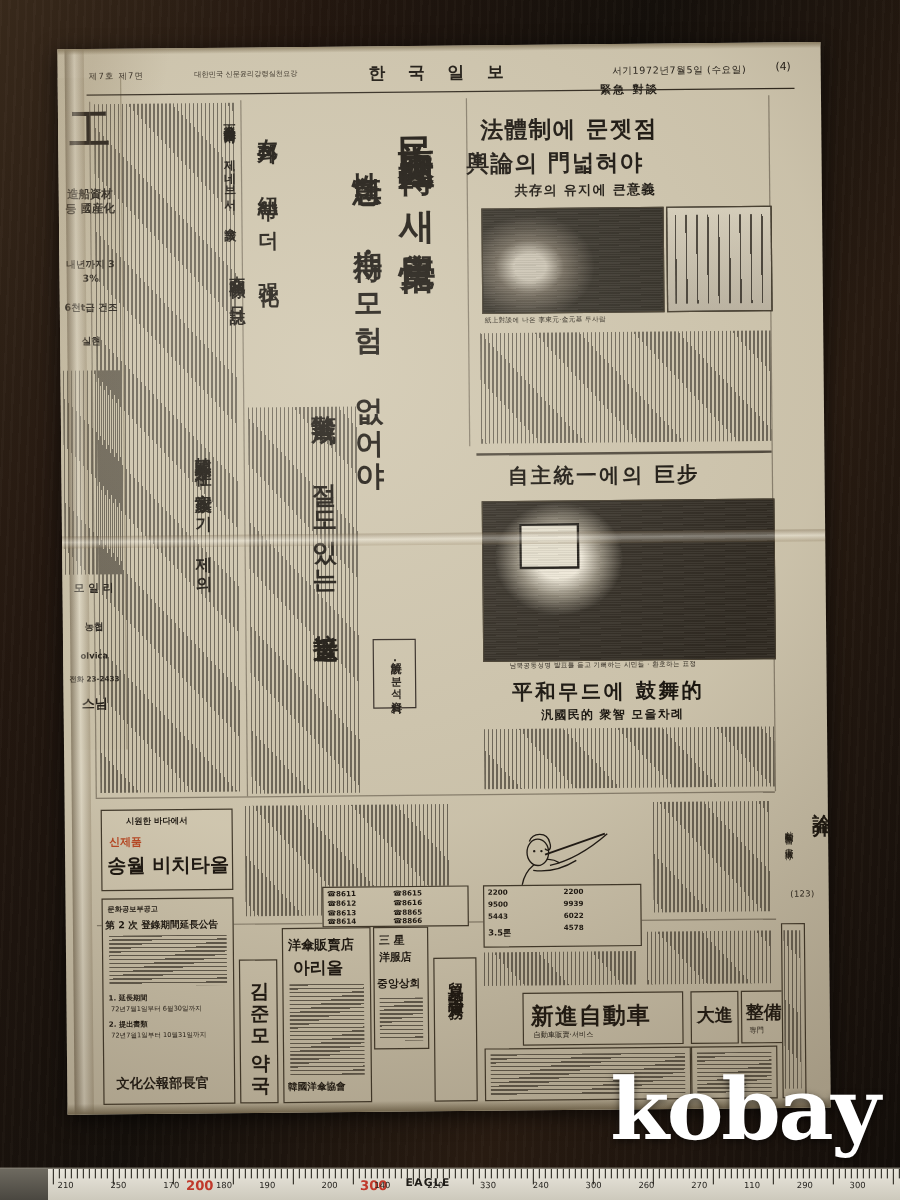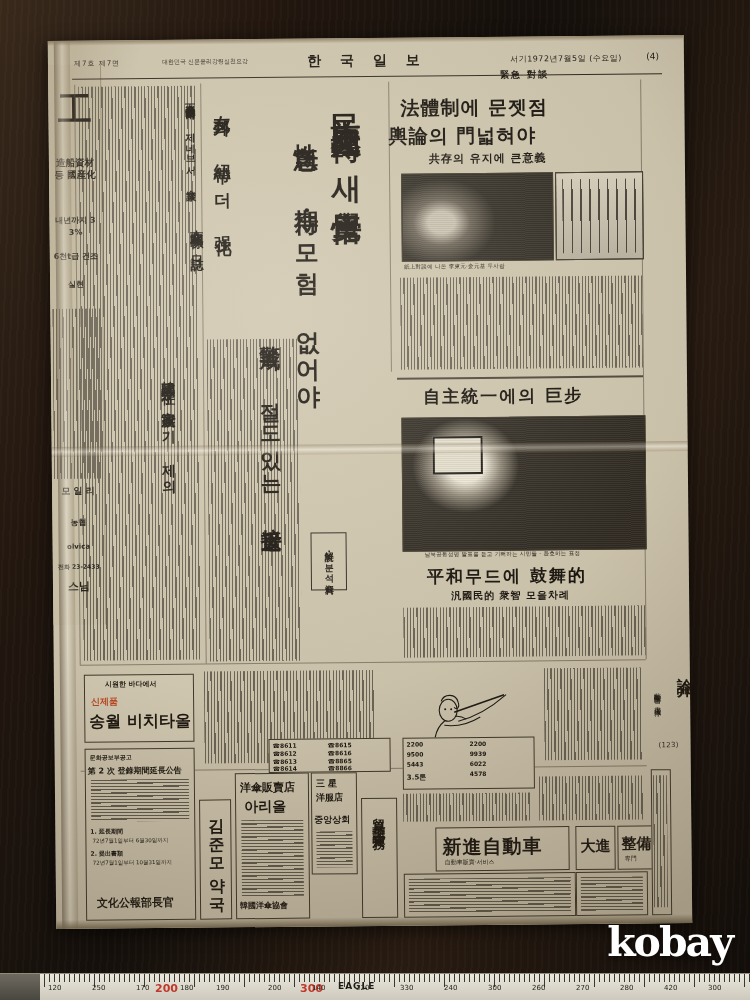--- a/index.html
+++ b/index.html
@@ -139,21 +139,21 @@
   .box{position:absolute;border:1px solid #3c3427;}
   .adtxt{position:absolute;color:#17120d;font-weight:bold;white-space:nowrap;}
 
   
   .illus{position:absolute;left:330px;top:640px;width:150px;height:90px;}
 
   
   .wm{
     position:absolute;right:18px;bottom:34px;
     font-family:"DejaVu Serif", serif;
-    font-weight:bold;font-size:41px;color:#fff;
+    font-weight:bold;font-size:71px;color:#fff;
     text-shadow:0 2px 6px rgba(0,0,0,.55);
     letter-spacing:-2px;z-index:60;
   }
 
   
   .ruler{
     position:absolute;left:0;bottom:0;width:750px;height:26px;
     background:linear-gradient(180deg,#e9e6dc,#cdc9bc);
     border-top:1px solid #8e8a7e;z-index:70;
     overflow:hidden;
@@ -516,30 +516,30 @@
       <div class="tick" style="left:704px"></div>
       <div class="tick" style="left:709px"></div>
       <div class="tick" style="left:714px"></div>
       <div class="tick" style="left:719px"></div>
       <div class="tick" style="left:724px"></div>
       <div class="tick" style="left:729px"></div>
       <div class="tick" style="left:734px"></div>
       <div class="tick" style="left:739px"></div>
       <div class="tick maj" style="left:744px"></div>
       <div class="tick" style="left:749px"></div>
-      <div class="num" style="left:48px">120</div>
+      <div class="num" style="left:48px">210</div>
       <div class="num" style="left:92px">250</div>
       <div class="num" style="left:136px">170</div>
       <div class="num" style="left:180px">180</div>
       <div class="num" style="left:216px">190</div>
       <div class="num" style="left:268px">200</div>
       <div class="num" style="left:312px">140</div>
       <div class="num" style="left:356px">220</div>
       <div class="num" style="left:400px">330</div>
       <div class="num" style="left:444px">240</div>
       <div class="num" style="left:488px">300</div>
       <div class="num" style="left:532px">260</div>
       <div class="num" style="left:576px">270</div>
-      <div class="num" style="left:620px">280</div>
-      <div class="num" style="left:664px">420</div>
+      <div class="num" style="left:620px">110</div>
+      <div class="num" style="left:664px">290</div>
       <div class="num" style="left:708px">300</div>
     </div>
 </div>
 
 </body></html>

